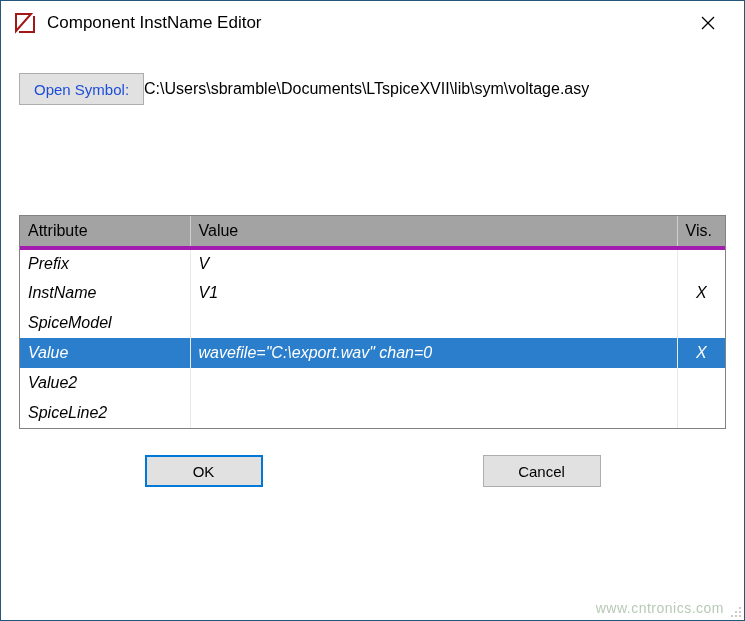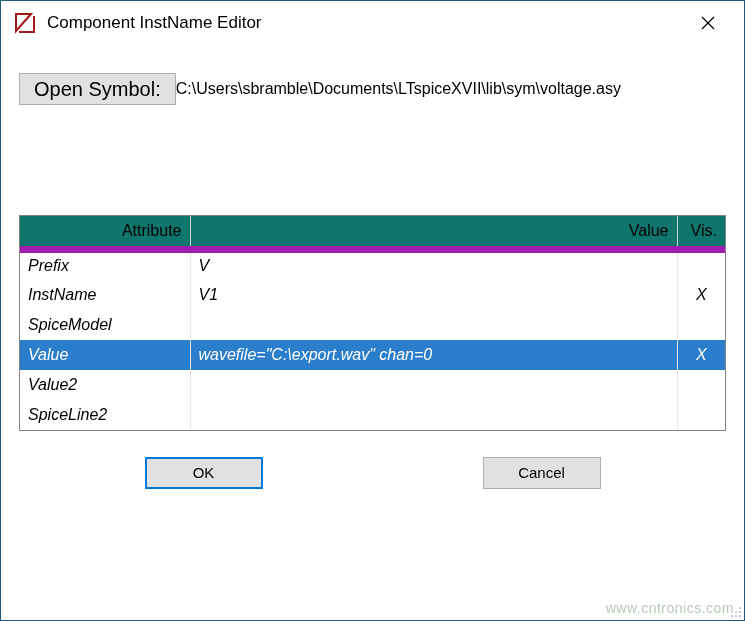--- a/index.html
+++ b/index.html
@@ -63,22 +63,22 @@
     .path-row {
       display: flex;
       align-items: center;
       margin-bottom: 20px;
     }
     .open-symbol-btn {
       height: 32px;
       padding: 0 14px;
       background: #e1e1e1;
       border: 1px solid #adadad;
-      font-size: 20px;
-      color: #000000;
+      font-size: 15px;
+      color: #1d4ed8;
       cursor: pointer;
       flex-shrink: 0;
     }
     .path-text {
       font-size: 16px;
       color: #000;
       margin-left: 0;
       white-space: nowrap;
       overflow: hidden;
     }
@@ -88,26 +88,26 @@
       margin-top: 90px;
     }
     table.attr-table {
       width: 100%;
       border-collapse: collapse;
       table-layout: fixed;
       font-size: 16px;
       color: #000;
     }
     table.attr-table th {
-      text-align: right;
+      text-align: left;
       font-weight: 400;
       padding: 6px 8px;
       border-right: 1px solid #d0d0d0;
-      border-bottom: 7px solid #a21caf;
-      background: #0f766e;
+      border-bottom: 4px solid #a21caf;
+      background: #a3a3a3;
       height: 32px;
     }
     table.attr-table th:last-child {
       border-right: none;
     }
     table.attr-table td {
       padding: 0 8px;
       border-right: 1px solid #e8e8e8;
       height: 30px;
       white-space: nowrap;
@@ -141,21 +141,21 @@
       border: 1px solid #adadad;
       font-size: 15px;
       color: #000;
       cursor: pointer;
     }
     .dlg-btn.default {
       border: 2px solid #0078d7;
     }
     .watermark {
       position: absolute;
-      right: 10px;
+      right: 20px;
       bottom: 4px;
       font-size: 14px;
       color: #b8c9b6;
       letter-spacing: 0.5px;
       pointer-events: none;
     }
     .resize-grip {
       position: absolute;
       right: 2px;
       bottom: 2px;

